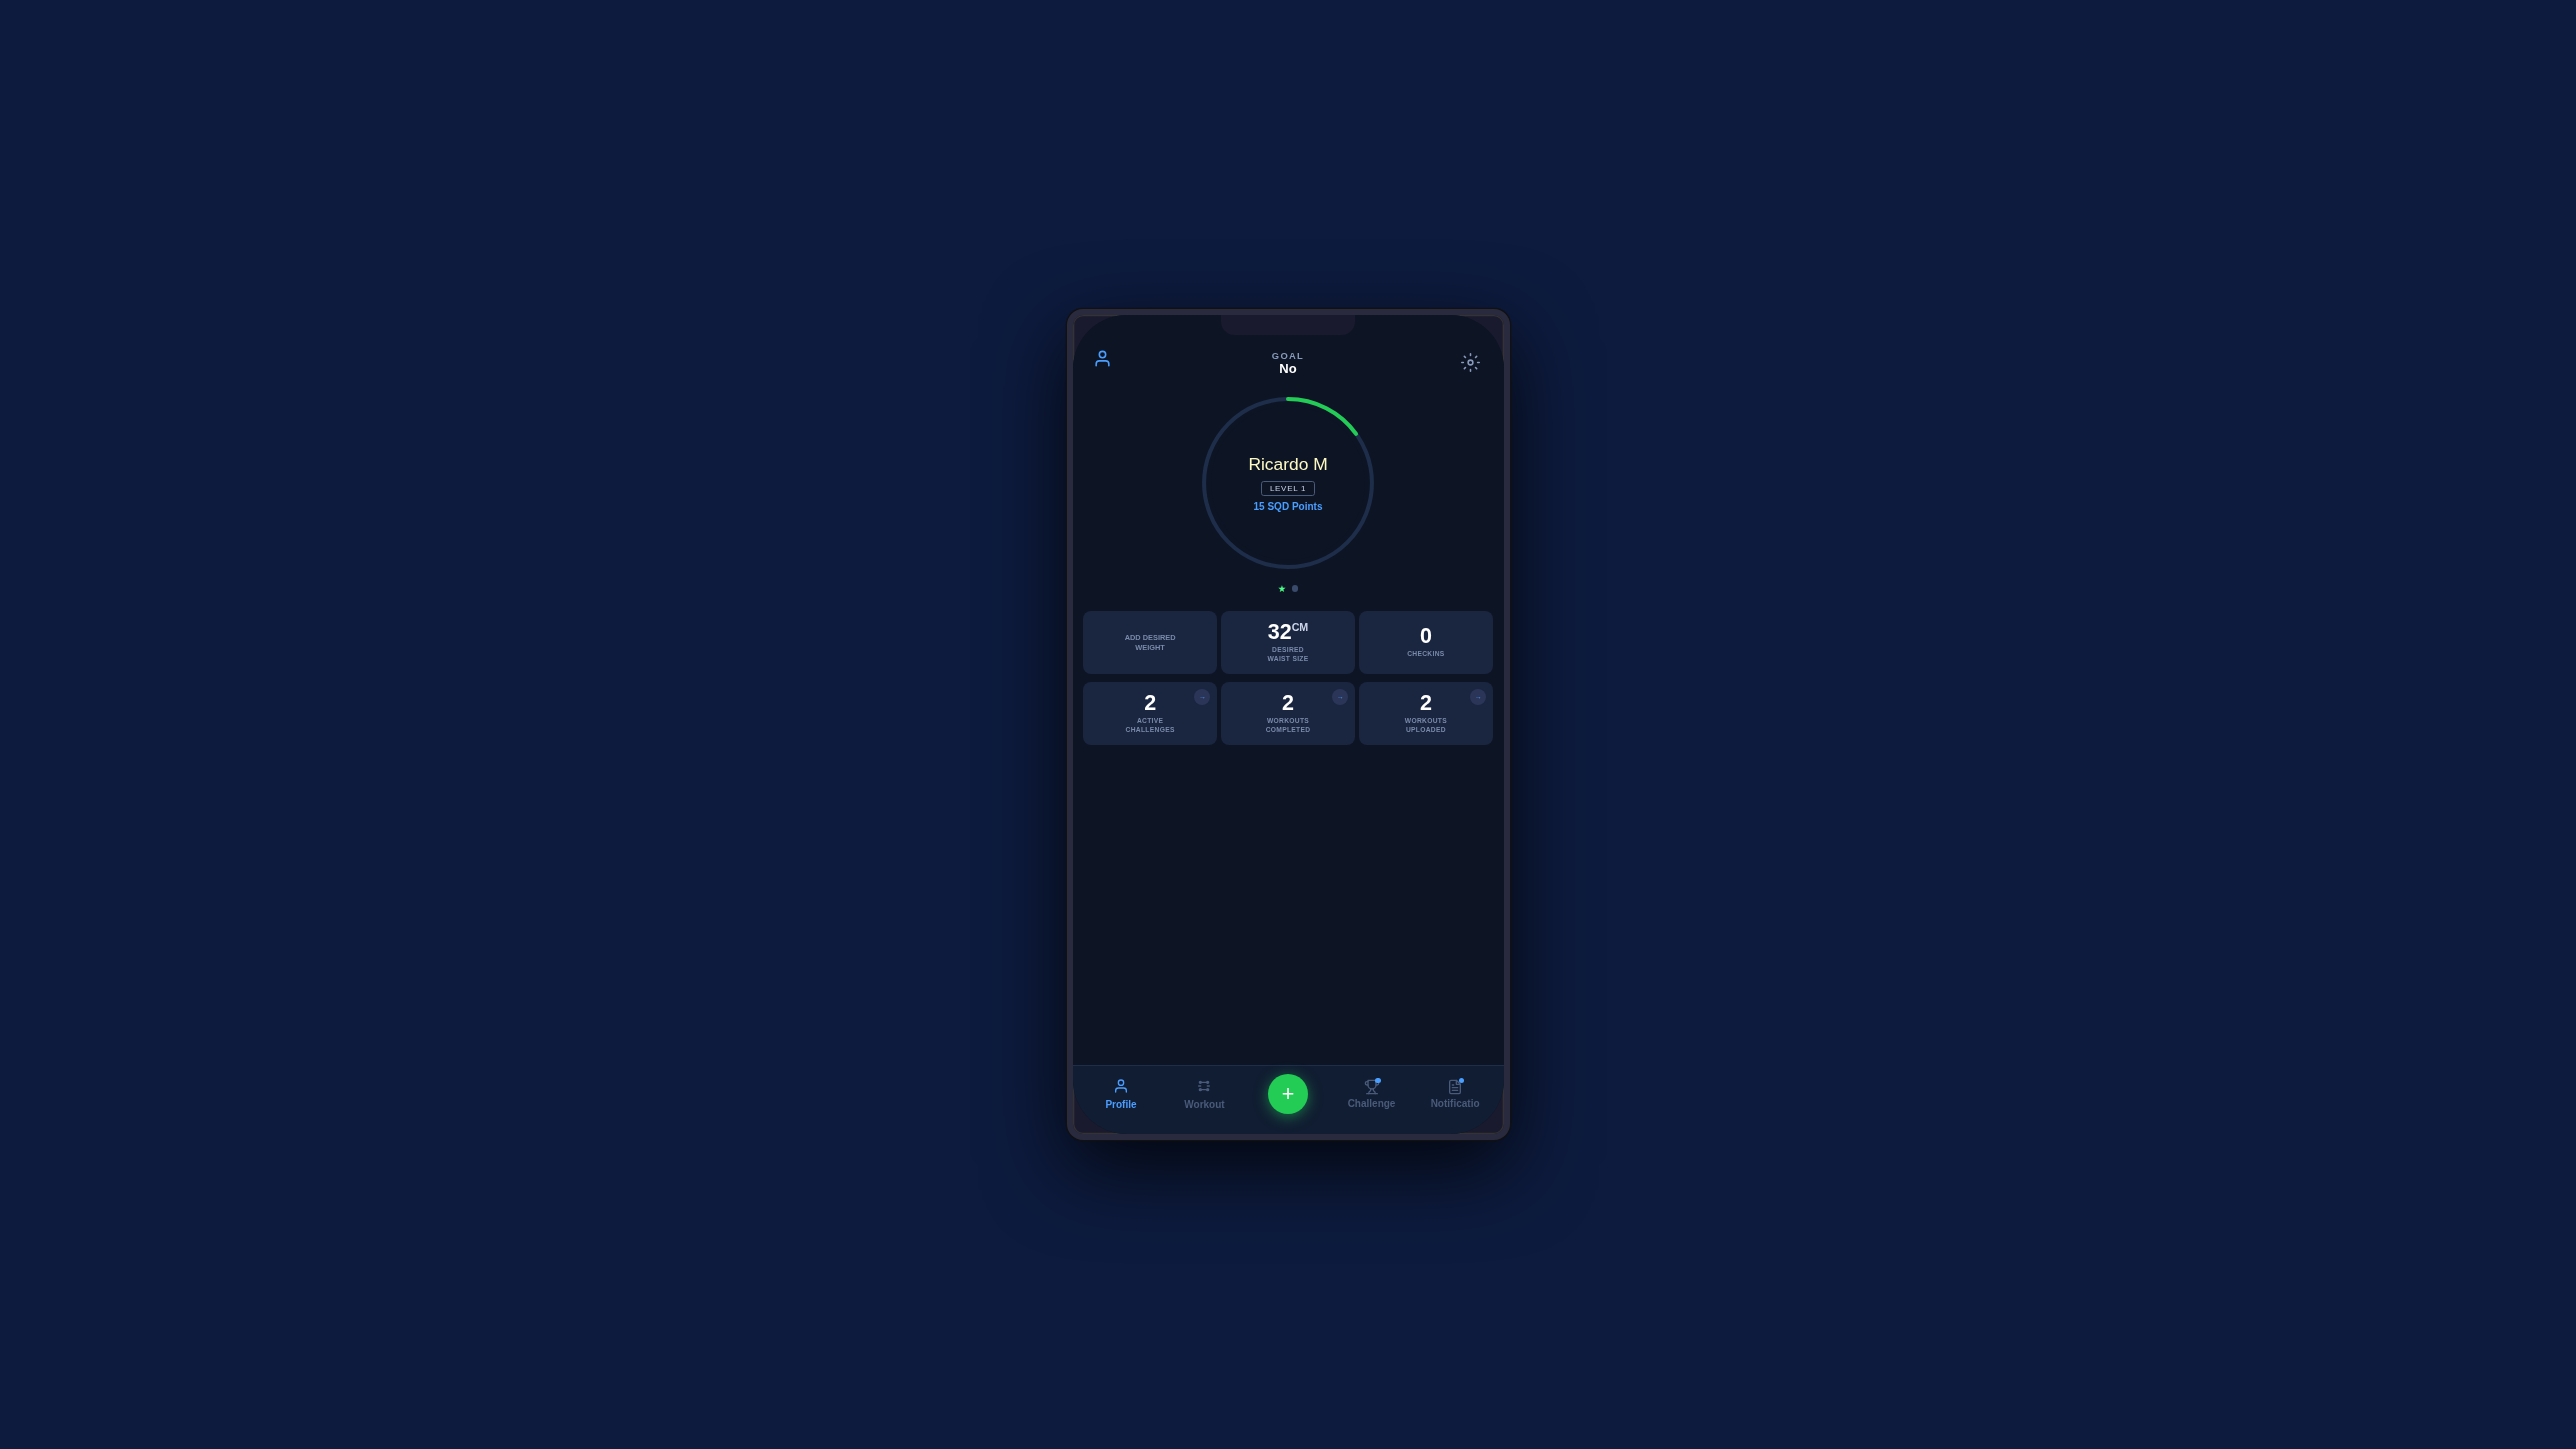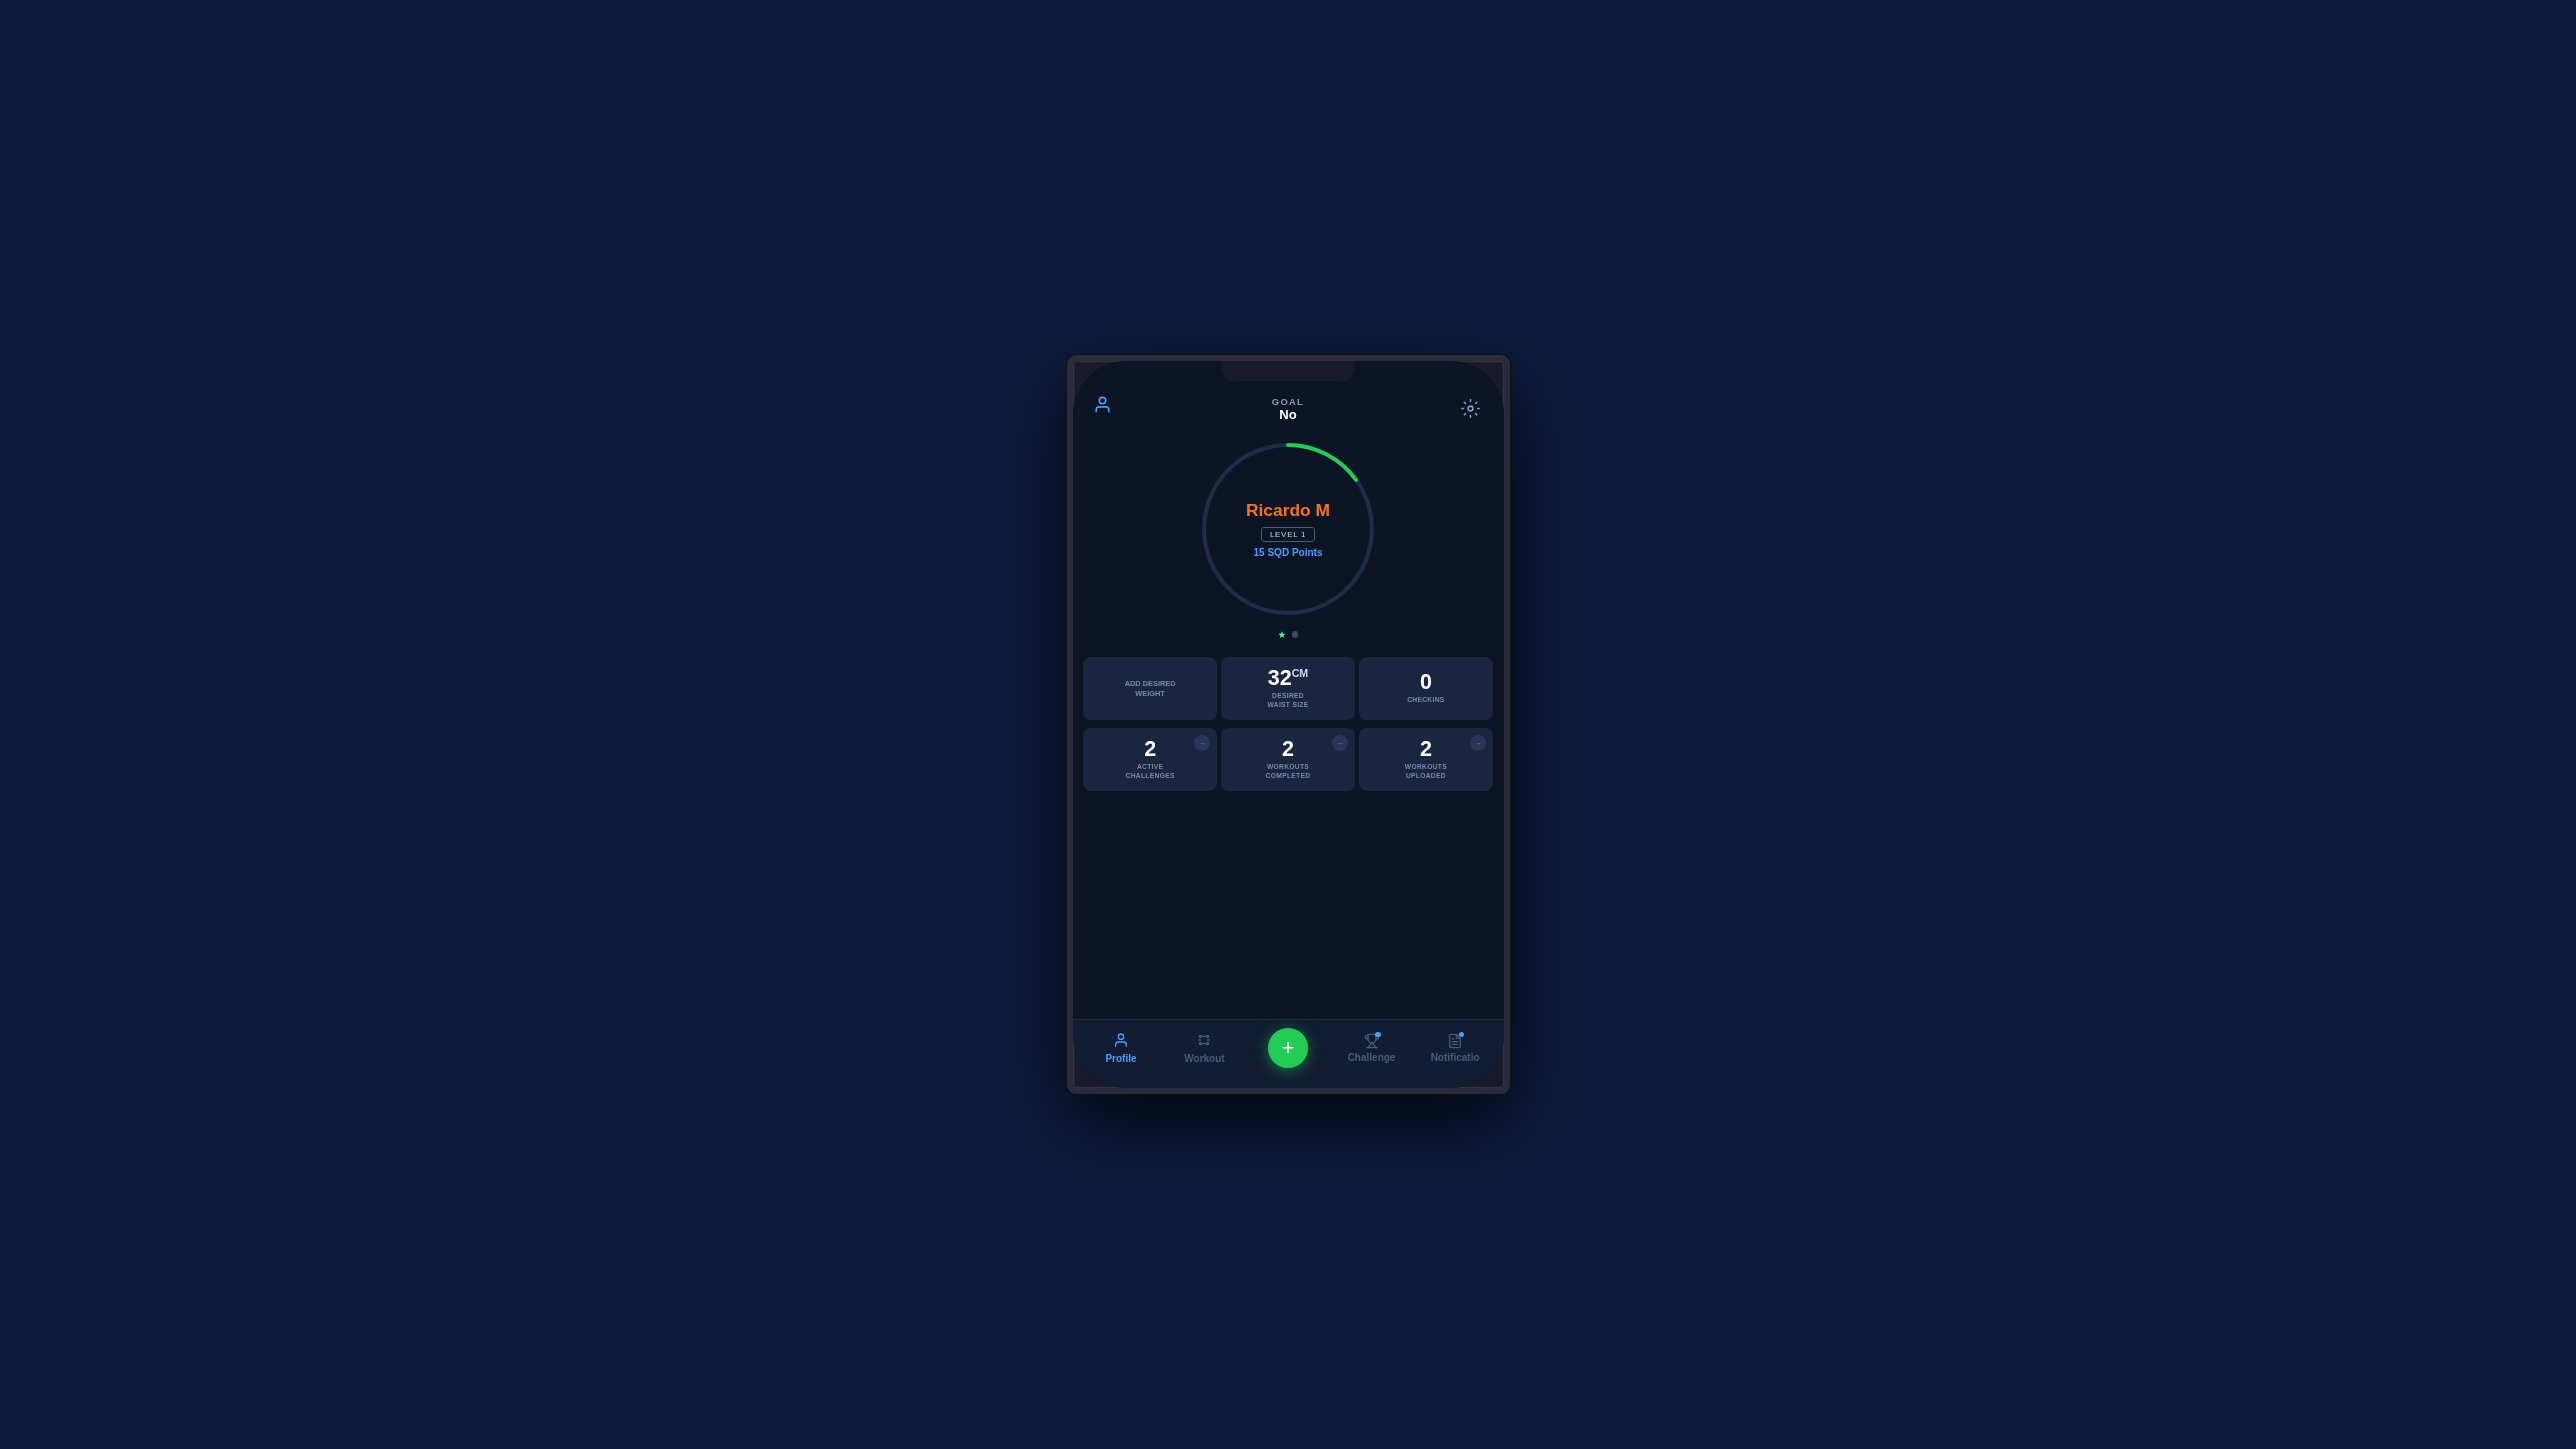--- a/index.html
+++ b/index.html
@@ -9,23 +9,23 @@
       height: 1449px;
       background-color: #0d1b3e;
       display: flex;
       align-items: center;
       justify-content: center;
       font-family: -apple-system, BlinkMacSystemFont, 'Helvetica Neue', Arial, sans-serif;
     }
 
     .phone-outer {
       width: 443px;
-      height: 739px;
+      height: 831px;
       background: #1a1a2e;
-      border-radius: 9px;
+      border-radius: 16px;
       border: 6.7px solid #2a2a3e;
       box-shadow:
         0 0 0 1.3px #111,
         0 27px 81px rgba(0,0,0,0.8),
         inset 0 0 0 1.3px #333;
       position: relative;
       overflow: hidden;
       display: flex;
       flex-direction: column;
     }
@@ -124,23 +124,23 @@
       background: #0d1525;
       border-radius: 50%;
       display: flex;
       flex-direction: column;
       align-items: center;
       justify-content: center;
       gap: 5.4px;
     }
 
     .user-name {
-      color: #f97316;
+      color: #fef9c3;
       font-size: 17.4px;
-      font-weight: 700;
+      font-weight: 400;
       text-align: left;
     }
 
     .level-badge {
       border: 1.3px solid #4a5a7a;
       border-radius: 2.7px;
       padding: 2px 8px;
       color: #ccd5e8;
       font-size: 8px;
       font-weight: 400;

